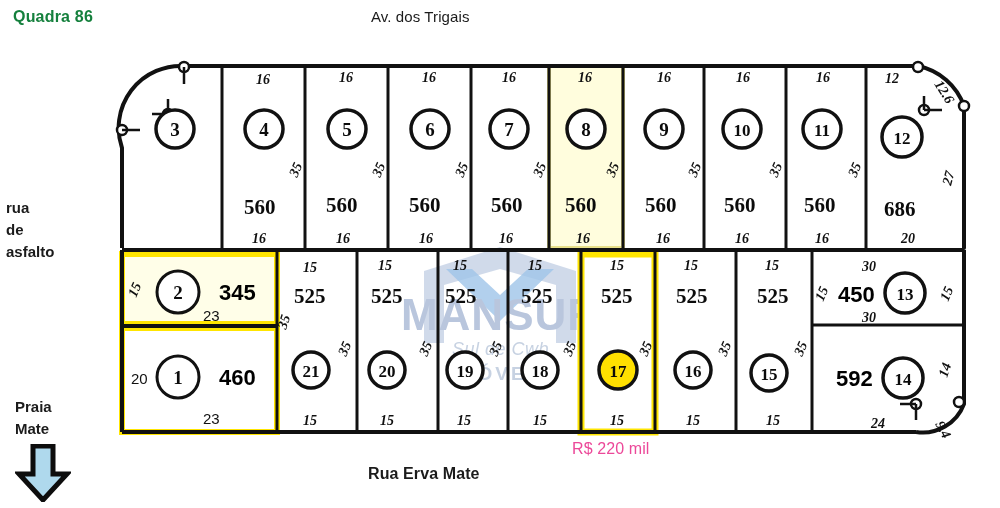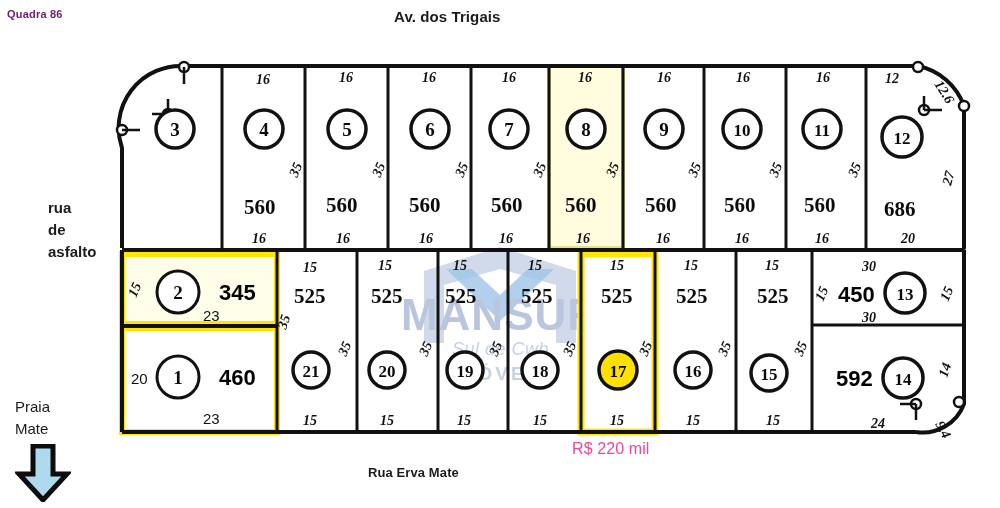--- a/index.html
+++ b/index.html
@@ -3,38 +3,38 @@
 <meta charset="utf-8">
 <style>
   html,body{margin:0;padding:0;background:#ffffff;}
   body{
     width:1000px;height:508px;position:relative;overflow:hidden;
     font-family:"Liberation Sans",sans-serif;
     -webkit-font-smoothing:antialiased;
   }
   
   #quadra-label{
-    position:absolute;left:7px;top:8px;
-    font-size:11px;font-weight:600;color:#701a75;letter-spacing:.2px;
+    position:absolute;left:13px;top:8px;
+    font-size:16px;font-weight:600;color:#15803d;letter-spacing:.2px;
   }
   #street-top{
     position:absolute;left:371px;top:8px;
-    font-size:15px;font-weight:bold;color:#1b1b1b;letter-spacing:.1px;margin-left:23px;
+    font-size:15px;font-weight:normal;color:#1b1b1b;letter-spacing:.1px;
   }
   #street-bottom{
     position:absolute;left:368px;top:465px;
-    font-size:13px;font-weight:bold;color:#1b1b1b;letter-spacing:.1px;
+    font-size:16px;font-weight:bold;color:#1b1b1b;letter-spacing:.1px;
   }
   #street-left{
     position:absolute;left:6px;top:197px;
-    font-size:15px;font-weight:bold;color:#1b1b1b;line-height:22px;margin-left:42px;
+    font-size:15px;font-weight:bold;color:#1b1b1b;line-height:22px;
   }
   #praia-label{
     position:absolute;left:15px;top:396px;
-    font-size:15px;font-weight:normal;color:#1b1b1b;line-height:22px;
+    font-size:15px;font-weight:bold;color:#1b1b1b;line-height:22px;
   }
   #praia-arrow{position:absolute;left:15px;top:444px;width:56px;height:58px;}
   #price-label{
     position:absolute;left:572px;top:440px;
     font-size:16px;color:#ec4899;letter-spacing:.1px;
   }
 
   
   #map{position:absolute;left:0;top:0;width:1000px;height:508px;}
   #map svg{display:block;}

